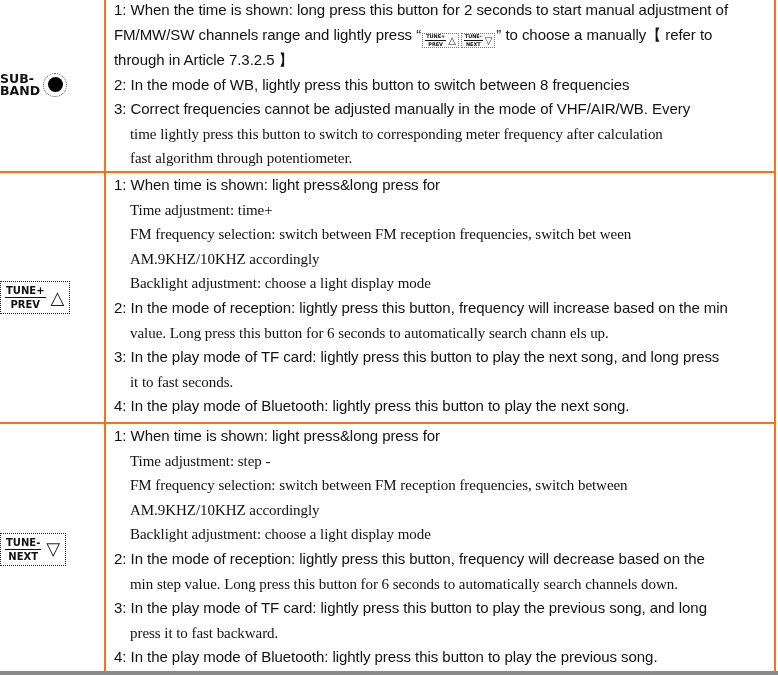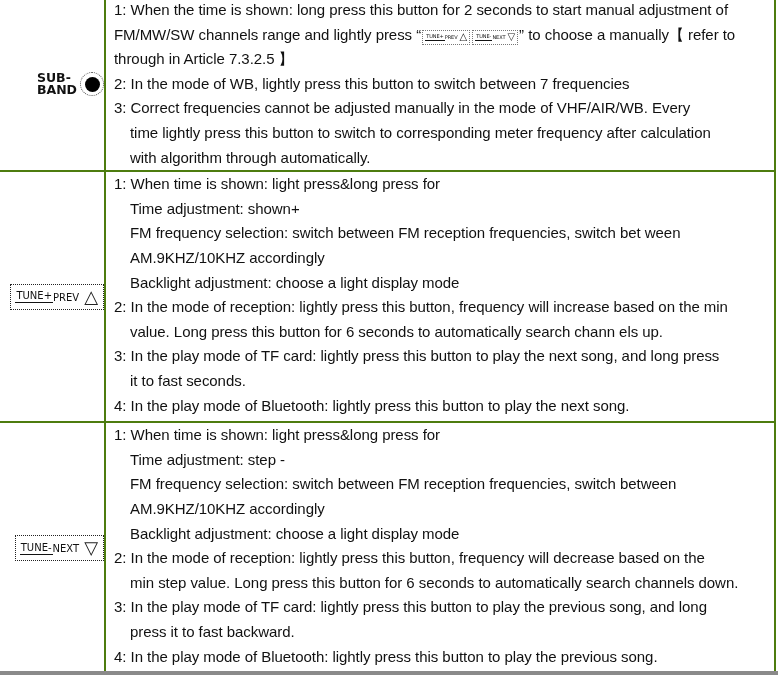--- a/index.html
+++ b/index.html
@@ -1,39 +1,39 @@
 <!DOCTYPE html>
 <html><head>
 <meta charset="utf-8">
 <style>
   html, body { margin: 0; padding: 0; background: #ffffff; }
   body { width: 778px; height: 675px; overflow: hidden; position: relative;
          font-family: "Liberation Sans", sans-serif; color: #111; }
   .tbl { position: absolute; left: 0; top: -2px; width: 776px;
          border-collapse: collapse; table-layout: fixed; }
-  .tbl td { border: 2px solid #4d7c0f; padding: 0; vertical-align: top; }
+  .tbl td { border: 2px solid #f97316; padding: 0; vertical-align: top; }
   .tbl tr:first-child td { border-top: none; }
   .tbl td.icon-cell { width: 104px; border-left: none; vertical-align: middle; }
   .tbl td.text-cell { padding: 0 0 0 8px; }
   .row1 td { height: 168px; }
   .row2 td { height: 249px; }
   .row3 td { height: 250px; }
   .line { font-size: 15px; line-height: 24.6px; white-space: nowrap; letter-spacing: -0.05px; }
-  .line.indent { padding-left: 16px; }
-  .icon-wrap { display: flex; justify-content: flex-end; align-items: center; }
+  .line.indent { padding-left: 16px; font-family: Liberation Serif, serif; }
+  .icon-wrap { display: flex; justify-content: flex-start; align-items: center; }
   .subband { display: flex; align-items: center; gap: 3px; }
   .subband-label { font-family: "DejaVu Sans", sans-serif; font-weight: bold;
                    font-size: 12.5px; line-height: 12px; color: #111; }
   .knob { width: 24px; height: 24px; border-radius: 50%; border: 1.5px dotted #555;
           display: flex; align-items: center; justify-content: center; box-sizing: border-box; }
   .knob-inner { width: 15px; height: 15px; border-radius: 50%; background: #000; }
   .tune-btn { border: 1.5px dotted #222; padding: 3px 5px 3px 4px; display: flex;
               align-items: center; gap: 5px; }
-  .tune-stack { display: flex; align-items: center;
-                font-family: "DejaVu Sans", sans-serif; font-weight: normal; font-size: 10px;
+  .tune-stack { display: flex; flex-direction: column; align-items: center;
+                font-family: "DejaVu Sans", sans-serif; font-weight: bold; font-size: 10px;
                 line-height: 11px; color: #111; }
   .tune-top { border-bottom: 1px solid #111; padding: 0 1px 1px; }
   .tune-bot { padding-top: 1px; }
   .tri { font-size: 18px; line-height: 18px; color: #222; font-family: "DejaVu Sans", sans-serif; }
   .inline-btn { display: inline-flex; align-items: center; border: 1px dotted #777;
                 padding: 0 2px; margin: 0 1px; gap: 2px; vertical-align: 2px; height: 13px; }
   .inline-btn .tune-stack { font-size: 5px; line-height: 5.5px; }
   .inline-btn .tri { font-size: 10px; line-height: 10px; }
   .bottom-shadow { position: absolute; left: 0; top: 671px; width: 778px; height: 4px; background: #8a8a8a; }
 </style>
@@ -67,41 +67,41 @@
               <span class="tri">△</span>
             </span><span class="inline-btn">
               <span class="tune-stack">
                 <span class="tune-top">TUNE-</span>
                 <span class="tune-bot">NEXT</span>
               </span>
               <span class="tri">▽</span>
             </span><span>” to choose a manually【 refer to</span>
       </div>
       <div class="line">through in Article 7.3.2.5 】</div>
-      <div class="line">2: In the mode of WB, lightly press this button to switch between 7 frequencies</div>
+      <div class="line">2: In the mode of WB, lightly press this button to switch between 8 frequencies</div>
       <div class="line">3: Correct frequencies cannot be adjusted manually in the mode of VHF/AIR/WB. Every</div>
       <div class="line indent">time lightly press this button to switch to corresponding meter frequency after calculation</div>
-      <div class="line indent">with algorithm through automatically.</div>
+      <div class="line indent">fast algorithm through potentiometer.</div>
     </td>
   </tr>
   <tr class="row2">
     <td class="icon-cell">
       <div class="icon-wrap">
         <div class="tune-btn">
           <div class="tune-stack">
             <span class="tune-top">TUNE+</span>
             <span class="tune-bot">PREV</span>
           </div>
           <span class="tri">△</span>
         </div>
       </div>
     </td>
     <td class="text-cell">
       <div class="line">1: When time is shown: light press&amp;long press for</div>
-      <div class="line indent">Time adjustment: shown+</div>
+      <div class="line indent">Time adjustment: time+</div>
       <div class="line indent">FM frequency selection: switch between FM reception frequencies, switch bet ween</div>
       <div class="line indent">AM.9KHZ/10KHZ accordingly</div>
       <div class="line indent">Backlight adjustment: choose a light display mode</div>
       <div class="line">2: In the mode of reception: lightly press this button, frequency will increase based on the min</div>
       <div class="line indent">value. Long press this button for 6 seconds to automatically search chann els up.</div>
       <div class="line">3: In the play mode of TF card: lightly press this button to play the next song, and long press</div>
       <div class="line indent">it to fast seconds.</div>
       <div class="line">4: In the play mode of Bluetooth: lightly press this button to play the next song.</div>
     </td>
   </tr>

